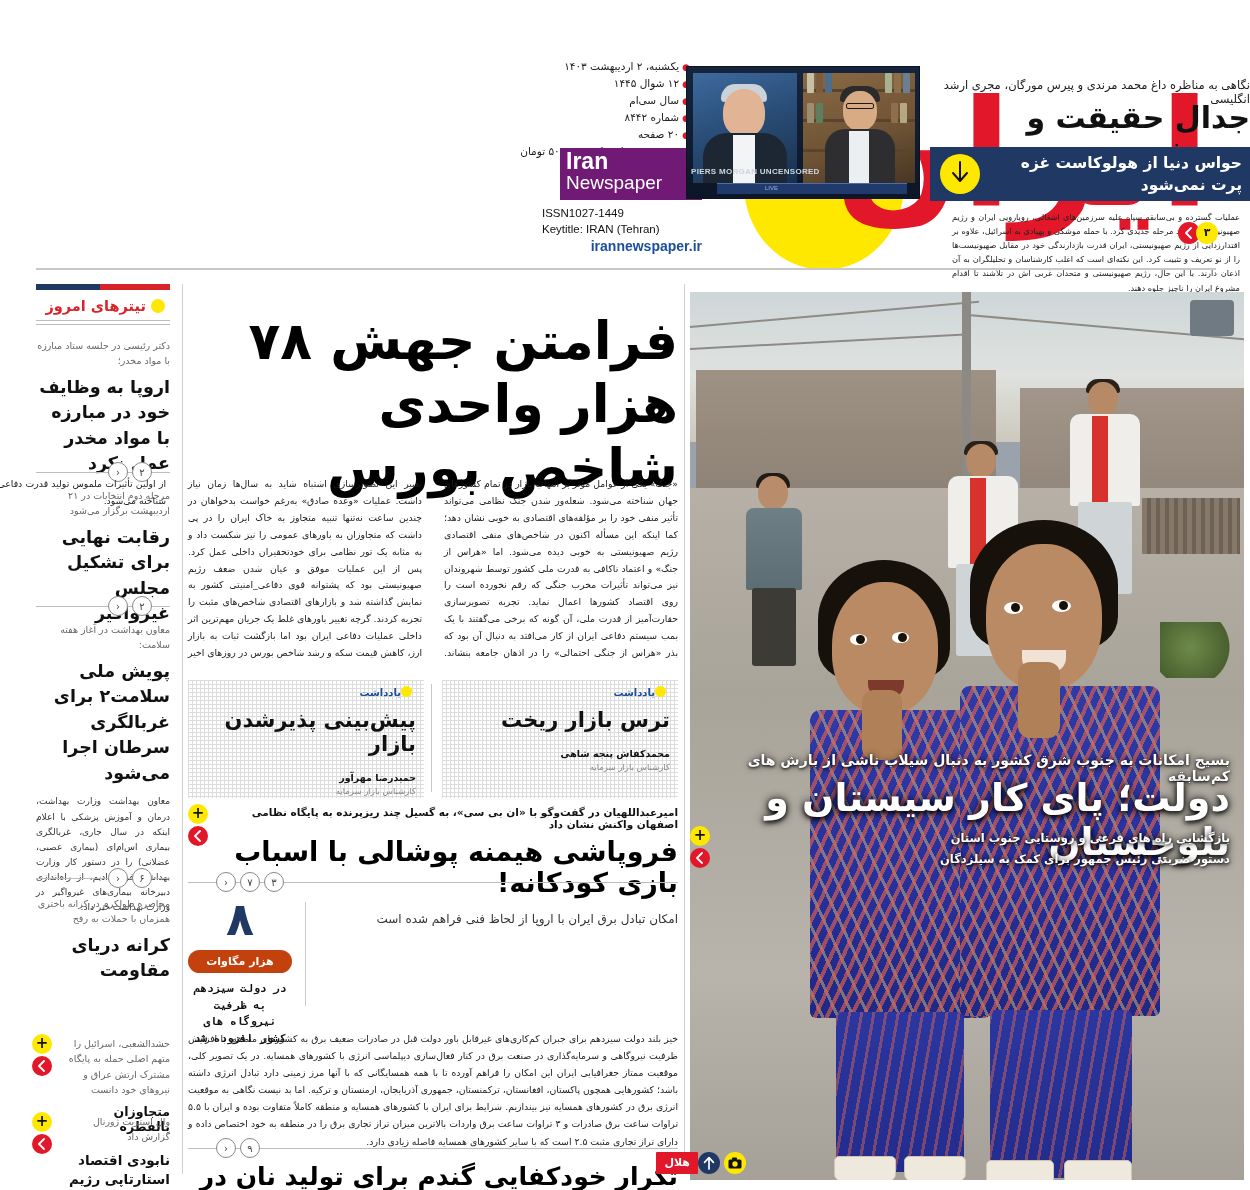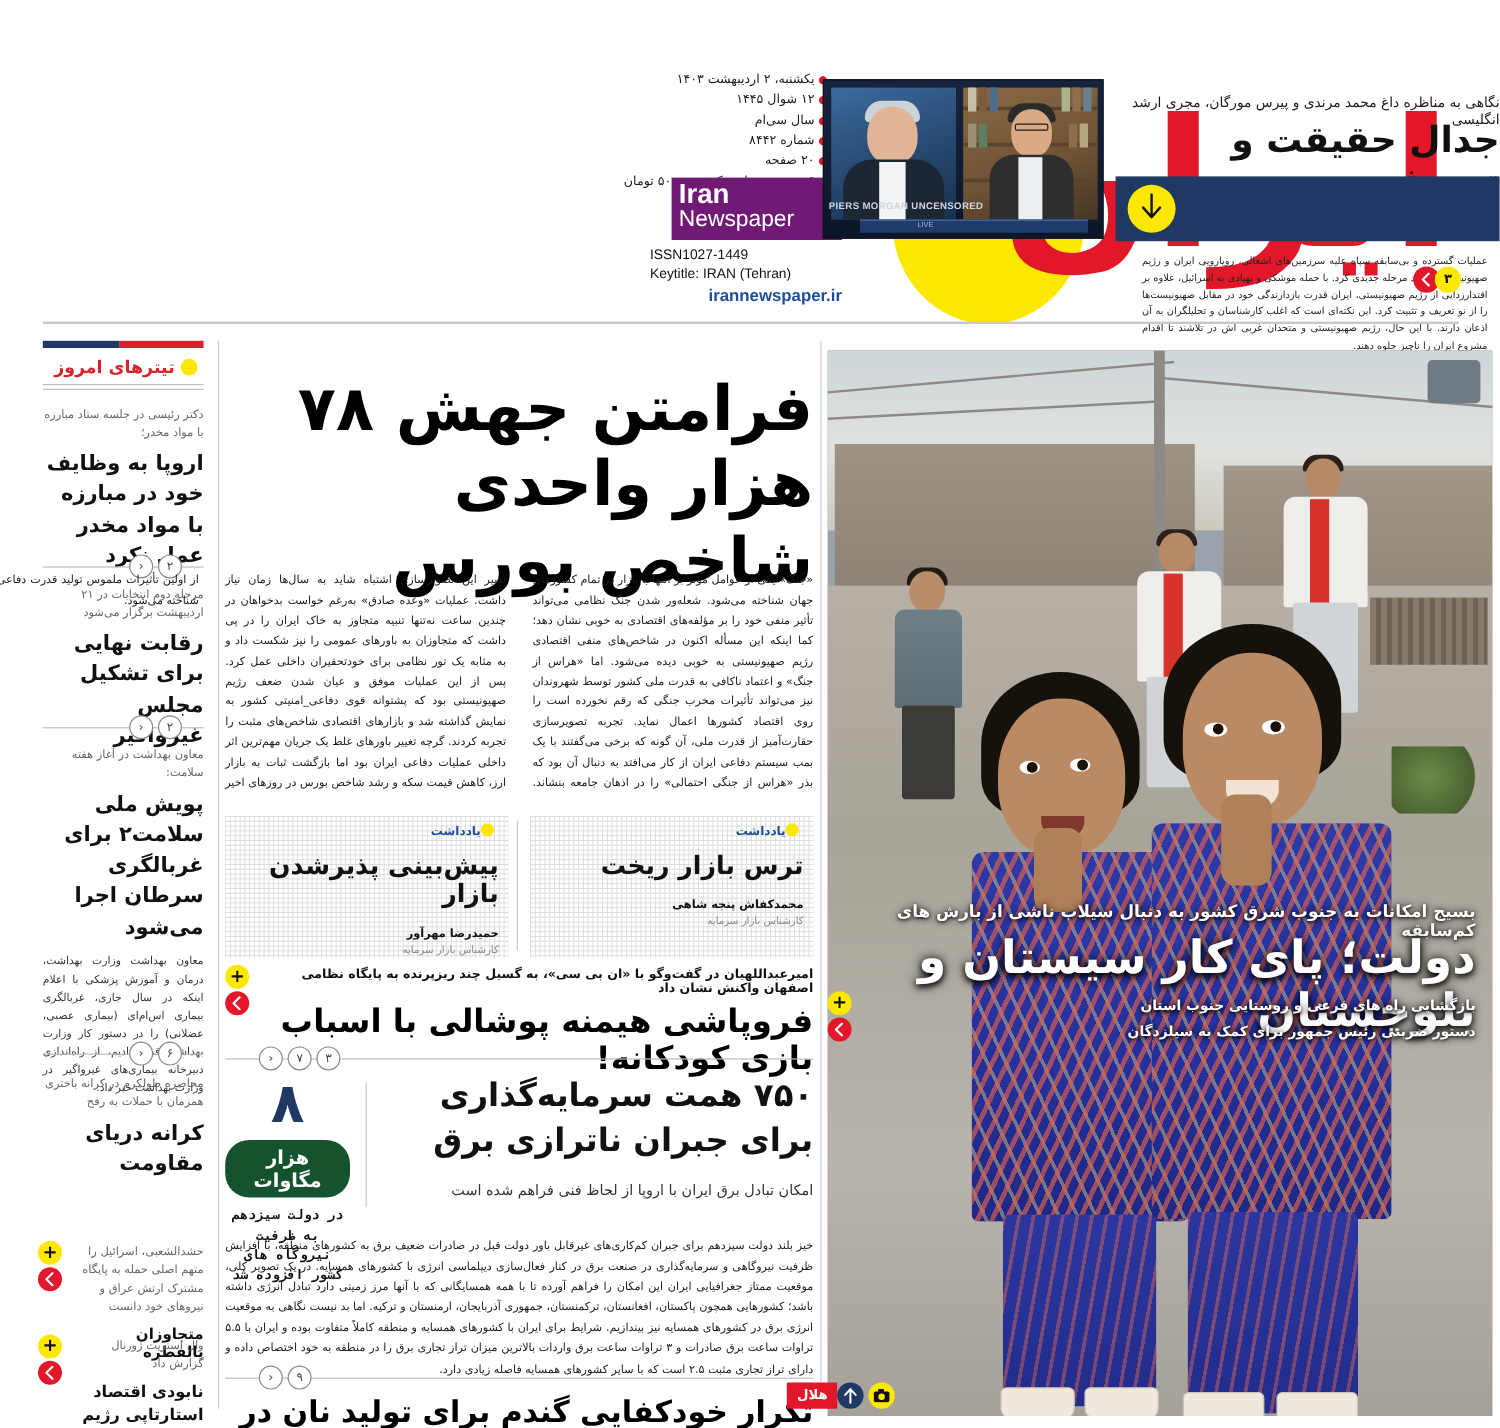--- a/index.html
+++ b/index.html
@@ -219,22 +219,22 @@
   .pg-rule-wide .c { position:absolute; width:20px; height:20px; border:1.1px solid #888;
     border-radius:50%; background:#fff; text-align:center; line-height:19px; font-size:10px; color:#444; }
 
   .energy { position:absolute; right:6px; top:620px; width:490px; height:130px; }
   .energy-txt { position:absolute; right:0; top:0; width:362px; text-align:right; direction:rtl; }
   .energy-h1 { font-size:27px; font-weight:bold; color:#111; line-height:1.36; letter-spacing:-0.5px; }
   .energy-sub { font-size:12px; color:#333; margin-top:16px; text-align:justify; direction:rtl; }
   .energy-vr { position:absolute; right:372px; top:6px; width:1px; height:104px; background:#c9c9c9; }
   .energy-stat { position:absolute; right:386px; top:0; width:104px; text-align:center; direction:rtl; }
   .energy-num { font-size:46px; font-weight:bold; color:#1F3864; line-height:1.0; }
-  .energy-pill { margin-top:8px; background:#14532d; color:#fff; border-radius:20px;
-    font-size:16px; font-weight:bold; padding:5px 4px; }
+  .energy-pill { margin-top:8px; background:#c2410c; color:#fff; border-radius:20px;
+    font-size:11px; font-weight:bold; padding:5px 4px; }
   .energy-note { margin-top:8px; font-size:11px; font-weight:bold; color:#111; line-height:1.52;font-family:Liberation Mono, monospace; }
 
   .energy-body { position:absolute; right:6px; top:754px; width:490px;
     direction:rtl; font-size:9.3px; line-height:1.84; color:#1a1a1a; text-align:justify; }
 
   .wheat-title { position:absolute; right:6px; top:886px; width:490px;
     text-align:right; direction:rtl; font-size:25px; font-weight:bold; color:#000; letter-spacing:-0.5px; }
 
   
   .photo-frame { position:absolute; left:0; top:6px; width:554px; height:888px;
@@ -392,20 +392,21 @@
       <div class="banner-kicker">نگاهی به مناظره داغ محمد مرندی و پیرس مورگان، مجری ارشد انگلیسی</div>
       <div class="banner-title">جدال حقیقت و تحریف</div>
     </div>
 
     <div class="blue-strip">
       <div class="dl-circle">
         <svg width="22" height="26" viewBox="0 0 22 26">
             <path d="M11 1 L11 18 M4 12 L11 20 L18 12" stroke="#111" stroke-width="2" fill="none" stroke-linecap="round" stroke-linejoin="round"></path>
           </svg>
       </div>
+      <div class="txt">حواس دنیا از هولوکاست غزه پرت نمی‌شود</div>
     </div>
 
     <div class="banner-body">عملیات گسترده و بی‌سابقه سپاه علیه سرزمین‌های اشغالی، رویارویی ایران و رژیم صهیونیستی را وارد مرحله جدیدی کرد. با حمله موشکی و پهپادی به اسرائیل، علاوه بر اقتدارزدایی از رژیم صهیونیستی، ایران قدرت بازدارندگی خود در مقابل صهیونیست‌ها را از نو تعریف و تثبیت کرد. این نکته‌ای است که اغلب کارشناسان و تحلیلگران به آن اذعان دارند. با این حال، رژیم صهیونیستی و متحدان غربی اش در تلاشند تا اقدام مشروع ایران را ناچیز جلوه دهند.</div>
     <div class="pg-red-left">
       <svg width="12" height="12" viewBox="0 0 12 12">
           <path d="M8 1 L3 6 L8 11" stroke="#fff" stroke-width="1.8" fill="none" stroke-linecap="round" stroke-linejoin="round"></path>
         </svg>
     </div>
     <div class="pg-yellow-num">۳</div>
 
@@ -534,21 +535,20 @@
 
       <div class="pg-rule-wide" style="top:596px">
         <div class="ln"></div>
         <div class="c" style="right:442px">‹</div>
         <div class="c" style="right:418px">۷</div>
         <div class="c" style="right:394px">۳</div>
       </div>
 
       <div class="energy">
         <div class="energy-txt">
-          <div class="energy-h1">۷۵۰ همت سرمایه‌گذاری برای جبران ناترازی برق</div>
           <div class="energy-sub">امکان تبادل برق ایران با اروپا از لحاظ فنی فراهم شده است</div>
         </div>
         <div class="energy-vr"></div>
         <div class="energy-stat">
           <div class="energy-num">۸</div>
           <div class="energy-pill">هزار مگاوات</div>
           <div class="energy-note">در دولت سیزدهم به ظرفیت نیروگاه های کشور افزوده شد</div>
         </div>
       </div>
 

